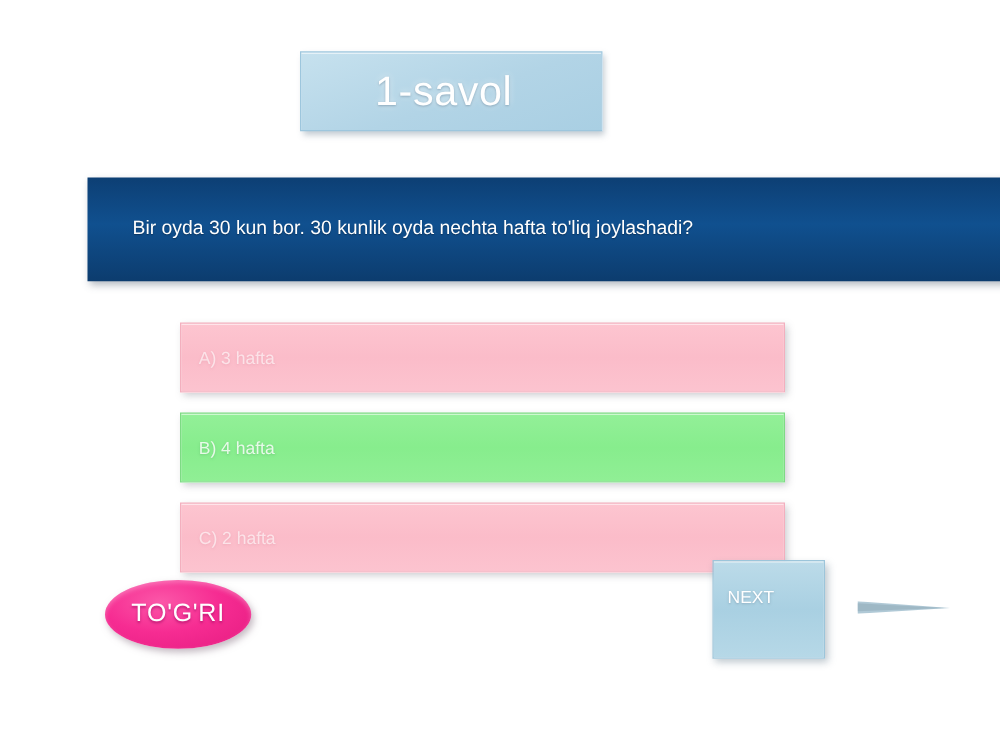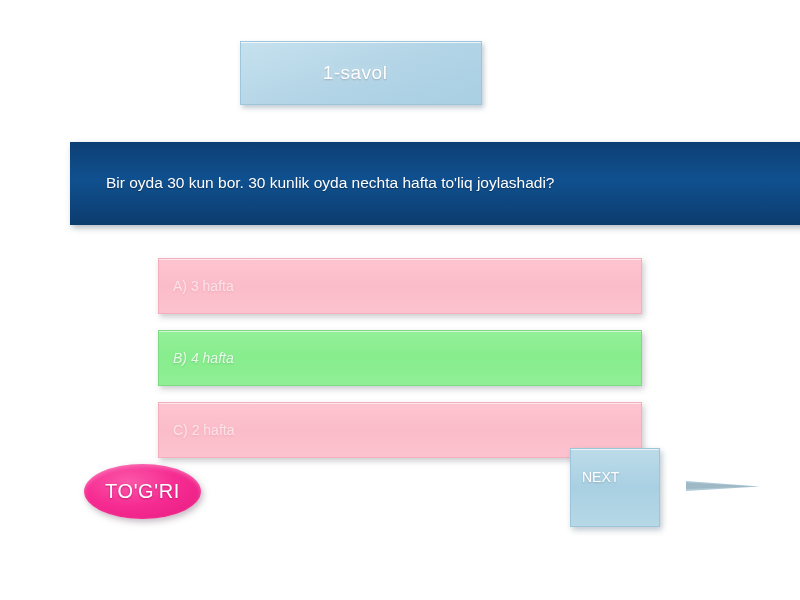--- a/index.html
+++ b/index.html
@@ -33,21 +33,21 @@
     height: 62px;
     background: linear-gradient(160deg, #c6e1ee 0%, #b2d4e6 55%, #a9cfe3 100%);
     border: 1px solid #9dc6dd;
     box-shadow: 2px 3px 5px rgba(120,140,155,0.45),
                 inset 0 1px 0 rgba(255,255,255,0.75);
     display: flex;
     align-items: center;
     justify-content: center;
   }
   #title-text {
-    font-size: 19px;
+    font-size: 33px;
     color: #ffffff;
     letter-spacing: 0.5px;
     text-shadow: 0 1px 2px rgba(120,150,170,0.75),
                  0 0 6px rgba(255,255,255,0.55);
     transform: translateX(-6px);
     white-space: nowrap;
   }
 
   
   #question-bar {
@@ -67,21 +67,21 @@
     padding-left: 36px;
     padding-right: 18px;
     line-height: 1.3;
     text-shadow: 0 1px 1px rgba(0,0,0,0.35);
     white-space: nowrap;
   }
 
   
   .option {
     position: absolute;
-    left: 158px;
+    left: 144px;
     width: 482px;
     height: 54px;
     display: flex;
     align-items: center;
     box-shadow: 2px 3px 6px rgba(130,130,140,0.42),
                 inset 0 1px 0 rgba(255,255,255,0.55);
   }
   .option-label {
     font-size: 14px;
     padding-left: 14px;
@@ -91,21 +91,20 @@
     background: linear-gradient(180deg, #fdc5d0 0%, #fbbcc9 50%, #fcc3cf 100%);
     border: 1px solid #f3afbe;
   }
   .option.wrong .option-label {
     color: rgba(255,255,255,0.62);
     text-shadow: 0 1px 2px rgba(240,170,185,0.9);
   }
   .option.correct {
     background: linear-gradient(180deg, #93f098 0%, #87ed8d 50%, #90ef95 100%);
     border: 1px solid #7ddb84;
-    font-style: italic;
   }
   .option.correct .option-label {
     color: rgba(255,255,255,0.82);
     text-shadow: 0 1px 2px rgba(110,205,120,0.9);
   }
 
   #option-a { top: 258px; }
   #option-b { top: 330px; }
   #option-c { top: 402px; }
 

